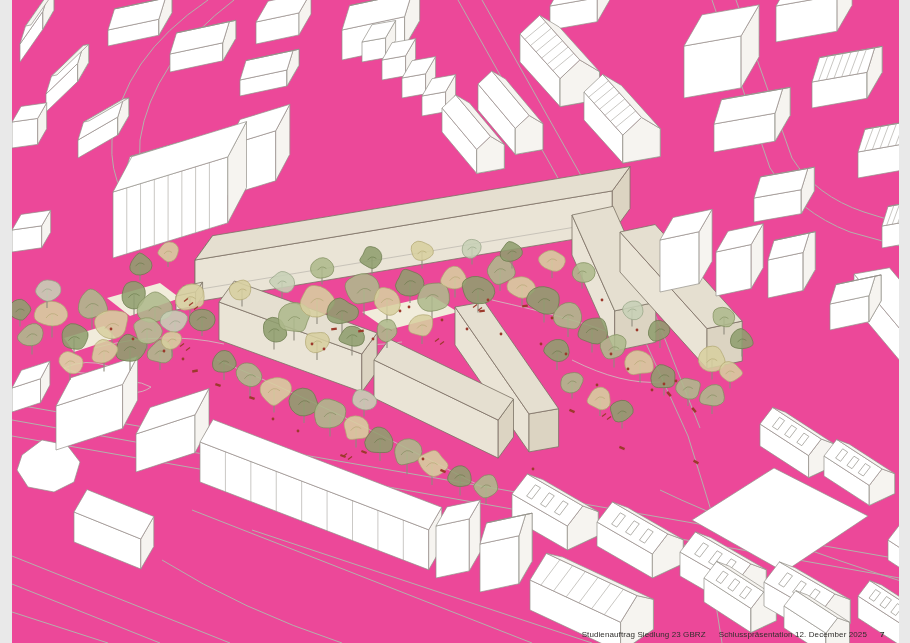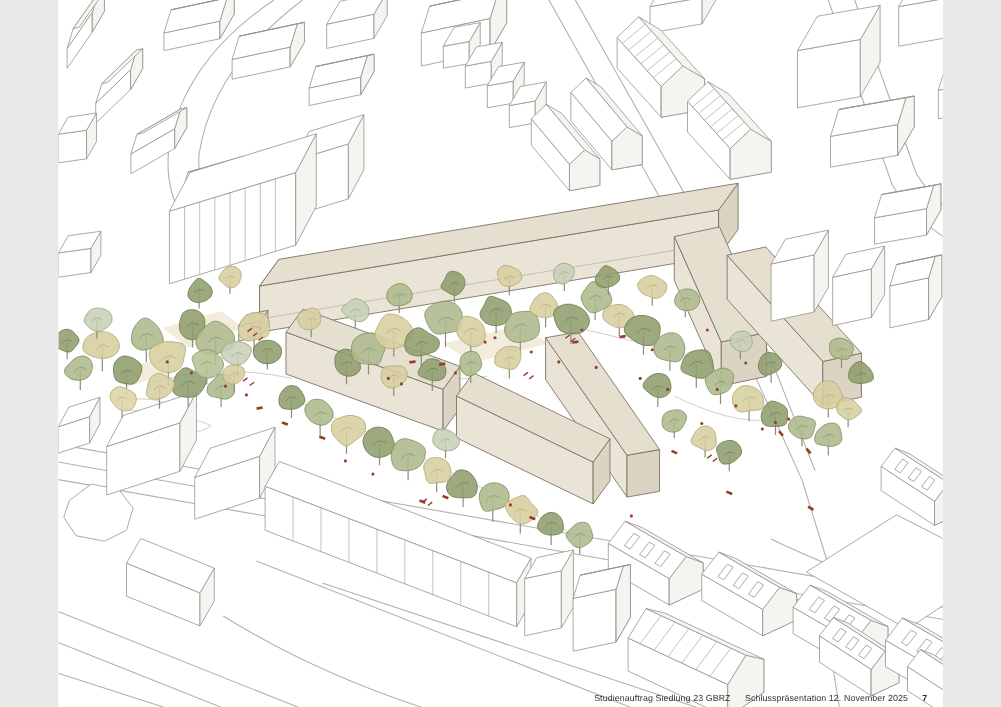--- a/index.html
+++ b/index.html
@@ -1,16 +1,16 @@
 <!DOCTYPE html>
 <html><head>
 <meta charset="utf-8">
 <style>
   html,body{margin:0;padding:0;background:#e9e9e9;}
-  .stage{position:relative;width:804px;height:643px;background:#ffffff;overflow:hidden;
+  .stage{position:relative;width:887px;height:643px;background:#ec4899;overflow:hidden;
          font-family:"Liberation Sans",sans-serif;margin:0 auto;}
   .stage svg{position:absolute;left:0;top:0;}
   .footer{position:absolute;right:14px;bottom:3px;display:flex;align-items:baseline;gap:13px;
           font-size:8px;line-height:10px;color:#2f2e2b;letter-spacing:0.1px;}
   .footer .page{font-weight:bold;}
 </style>
 </head>
 <body>
 
 <div class="stage">
@@ -775,16 +775,16 @@
         <line x1="590" y1="416.5" x2="594" y2="413.5" stroke="#9c392c" stroke-width="1.2"></line>
         <line x1="595" y1="419.5" x2="599" y2="416.5" stroke="#9c392c" stroke-width="1.2"></line>
         <line x1="423" y1="341.5" x2="427" y2="338.5" stroke="#9c392c" stroke-width="1.2"></line>
         <line x1="428" y1="344.5" x2="432" y2="341.5" stroke="#9c392c" stroke-width="1.2"></line>
         <line x1="461" y1="307.5" x2="465" y2="304.5" stroke="#9c392c" stroke-width="1.2"></line>
         <line x1="466" y1="310.5" x2="470" y2="307.5" stroke="#9c392c" stroke-width="1.2"></line>
       </g>
     </svg>
   <div class="footer">
     <span>Studienauftrag Siedlung 23 GBRZ</span>
-    <span>Schlusspräsentation 12. November 2025</span>
+    <span>Schlusspräsentation 12. December 2025</span>
     <span class="page">7</span>
   </div>
 </div>
 
 </body></html>

